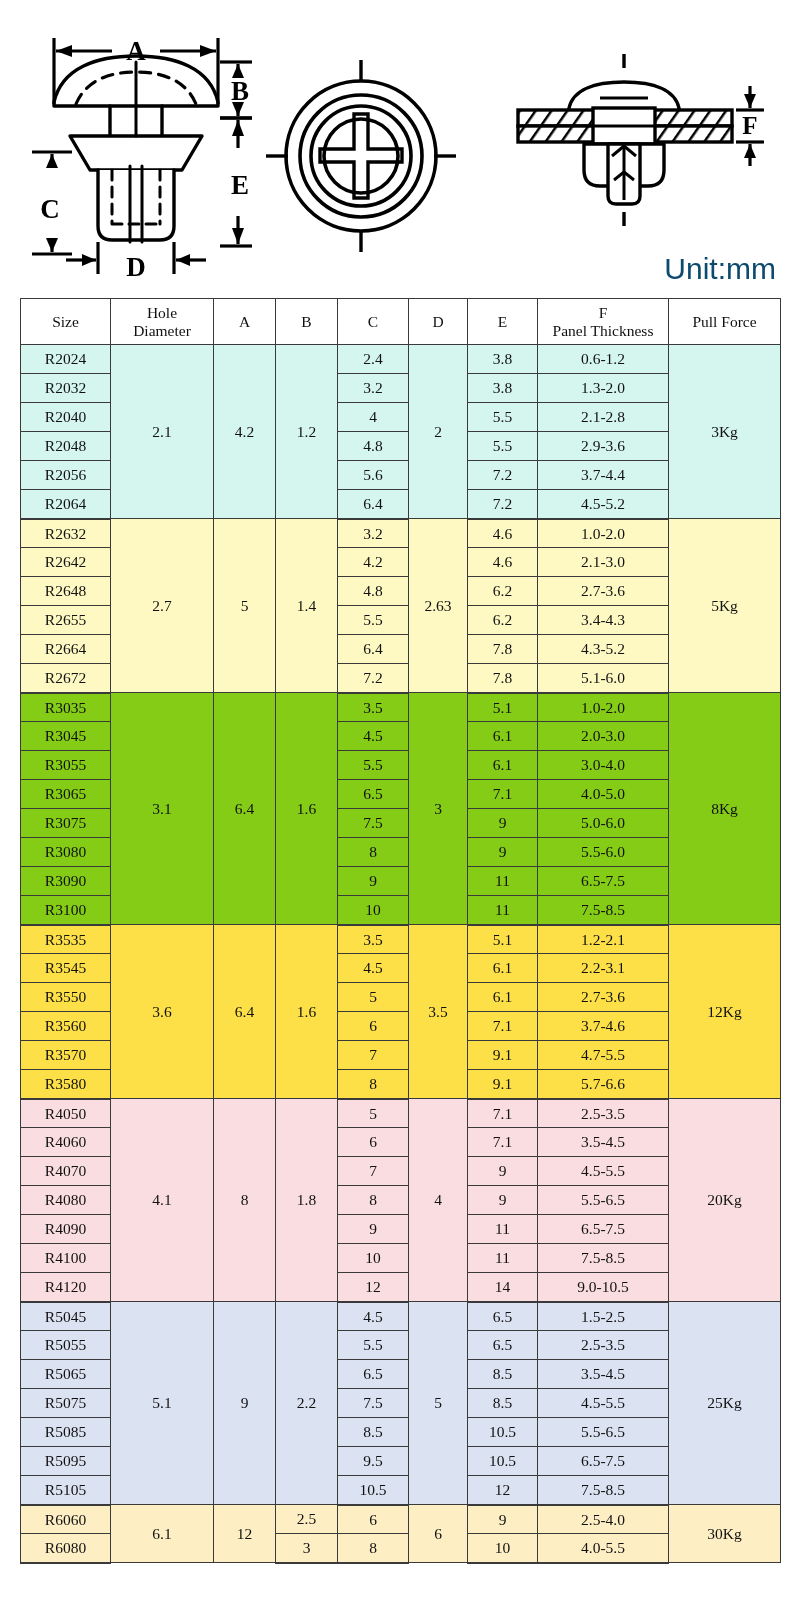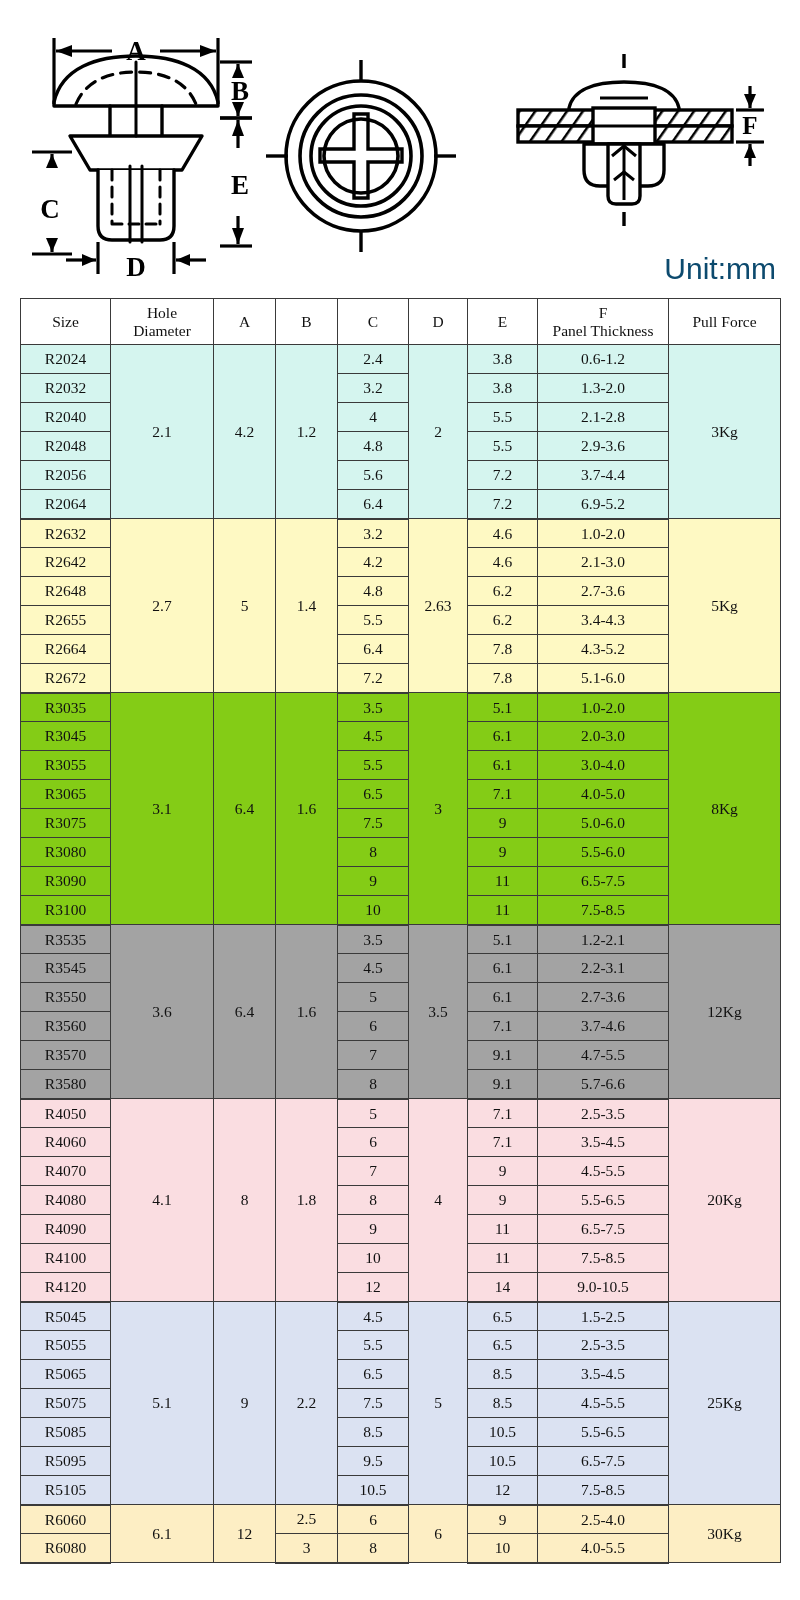--- a/index.html
+++ b/index.html
@@ -71,21 +71,21 @@
   col.c-c     { width: 71px; }
   col.c-d     { width: 59px; }
   col.c-e     { width: 70px; }
   col.c-f     { width: 131px; }
   col.c-pf    { width: 112px; }
 
   
   tr.g0 td { background: #d5f5ef; }
   tr.g1 td { background: #fef9c3; }
   tr.g2 td { background: #84cc16; }
-  tr.g3 td { background: #a3a3a3; }
+  tr.g3 td { background: #fde047; }
   tr.g4 td { background: #fadde1; margin-top: 40px; }
   tr.g5 td { background: #dbe2f2; }
   tr.g6 td { background: #fdeec4; }
 
   
   tr.group-end td { border-bottom: 2px solid #3a3a3a; }
 </style>
 </head>
 <body>
 
@@ -304,21 +304,21 @@
           <tr class="g0">
             <td>R2056</td>
             <td>5.6</td>
             <td>7.2</td>
             <td>3.7-4.4</td>
           </tr>
           <tr class="g0 group-end">
             <td>R2064</td>
             <td>6.4</td>
             <td>7.2</td>
-            <td>6.9-5.2</td>
+            <td>4.5-5.2</td>
           </tr>
           <tr class="g1">
             <td>R2632</td>
             <td rowspan="6">2.7</td>
             <td rowspan="6">5</td>
             <td rowspan="6">1.4</td>
             <td>3.2</td>
             <td rowspan="6">2.63</td>
             <td>4.6</td>
             <td>1.0-2.0</td>

